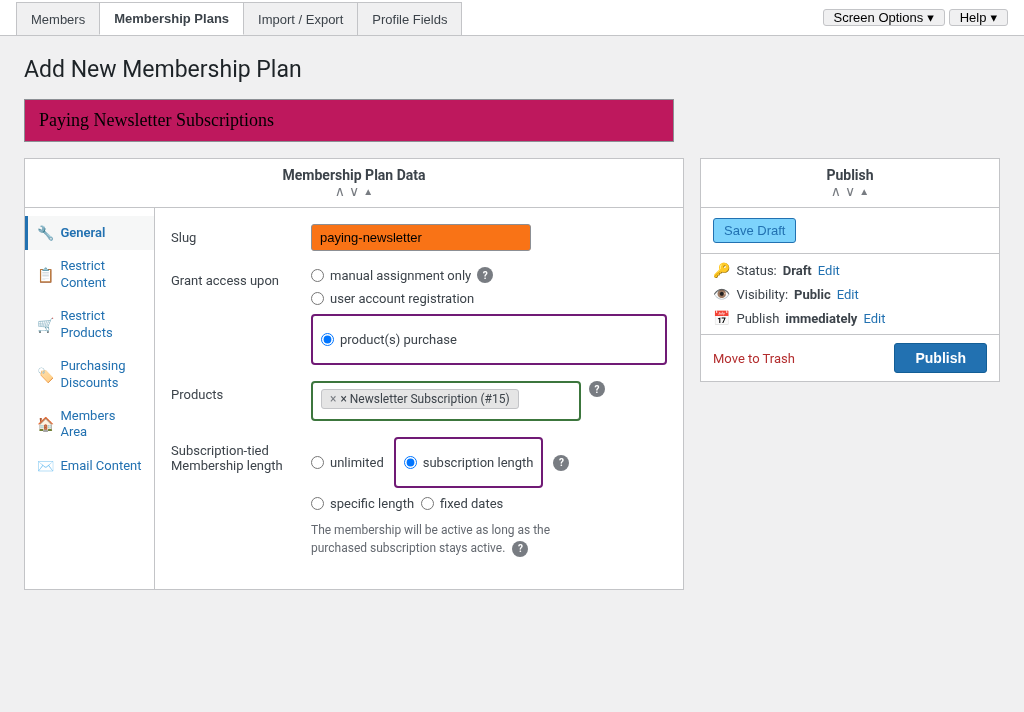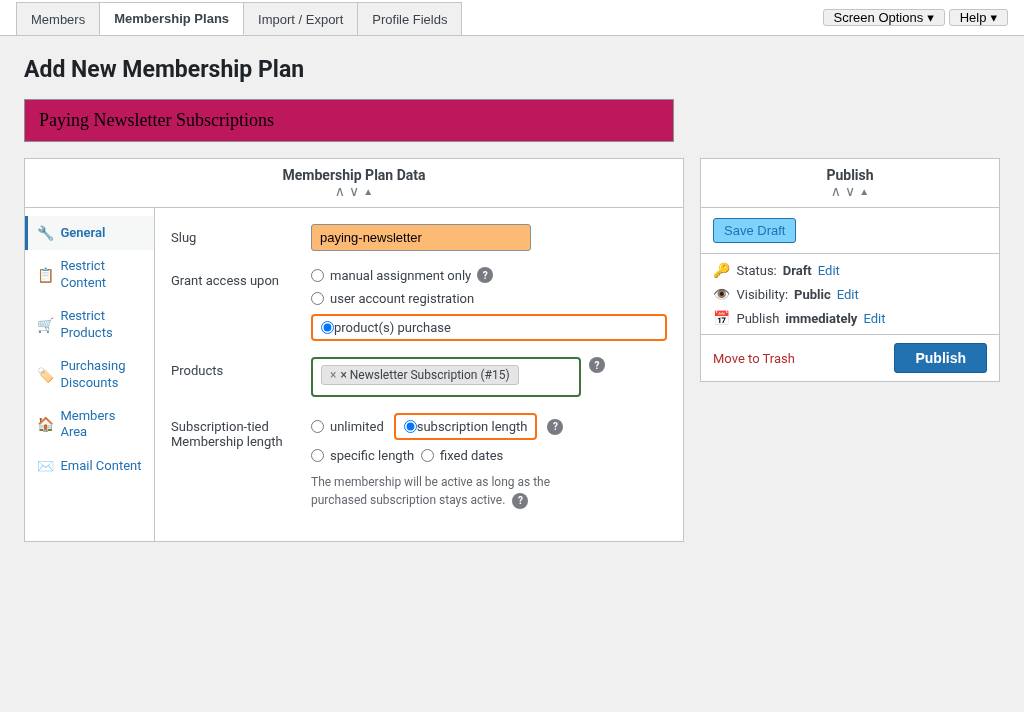--- a/index.html
+++ b/index.html
@@ -7,21 +7,21 @@
 
     .top-bar { background: #fff; border-bottom: 1px solid #c3c4c7; display: flex; align-items: center; justify-content: space-between; padding: 0 16px; height: 36px; }
     .top-bar-left { display: flex; gap: 0; }
     .top-bar-right { display: flex; gap: 4px; }
 
     .tab-button { padding: 8px 14px; border: 1px solid #c3c4c7; border-bottom: none; background: #f0f0f1; cursor: pointer; font-size: 13px; color: #3c434a; margin-right: -1px; position: relative; top: 1px; }
     .tab-button.active { background: #fff; border-bottom: 1px solid #fff; font-weight: 600; z-index: 1; }
     .top-btn { padding: 0 10px; border: 1px solid #c3c4c7; background: #f0f0f1; border-radius: 3px; cursor: pointer; font-size: 13px; display: flex; align-items: center; gap: 4px; }
 
     .main-content { padding: 20px 24px; max-width: 1024px; }
-    .page-title { font-size: 23px; font-weight: 700; color: #1d2327; margin-bottom: 16px; }
+    .page-title { font-size: 23px; font-weight: 400; color: #1d2327; margin-bottom: 16px; }
 
     .plan-name-input { width: 100%; max-width: 650px; padding: 10px 14px; font-size: 18px; border: 1px solid #8c8f94; border-radius: 0; outline: none; background: #be185d; margin-bottom: 16px; font-family: Liberation Serif, serif; }
 
     .layout { display: flex; gap: 16px; align-items: flex-start; }
     .main-panel { flex: 1; max-width: 660px; }
     .side-panel { width: 300px; flex-shrink: 0; }
 
     .meta-box { background: #fff; border: 1px solid #c3c4c7; margin-bottom: 16px; }
     .meta-box-header { padding: 8px 12px; border-bottom: 1px solid #c3c4c7; display: flex; align-items: center; justify-content: space-between; background: #fff; flex-direction: column; }
     .meta-box-title { font-weight: 700; font-size: 14px; }
@@ -31,27 +31,27 @@
     .sidebar-nav { width: 130px; border-right: 1px solid #c3c4c7; padding: 8px 0; flex-shrink: 0; }
     .nav-item { display: flex; align-items: center; gap: 6px; padding: 8px 12px; cursor: pointer; color: #2271b1; font-size: 13px; line-height: 1.3; }
     .nav-item.active { background: #f6f7f7; font-weight: 600; border-left: 3px solid #2271b1; padding-left: 9px; }
     .nav-item-icon { font-size: 14px; flex-shrink: 0; }
 
     .form-area { flex: 1; padding: 16px; }
     .form-row { display: flex; margin-bottom: 16px; align-items: flex-start; }
     .form-label { width: 140px; flex-shrink: 0; padding-top: 6px; font-size: 13px; color: #3c434a; }
     .form-field { flex: 1; }
 
-    .text-input { padding: 5px 8px; border: 1px solid #8c8f94; border-radius: 3px; font-size: 13px; width: 220px; background: #fdba74; }
+    .text-input { padding: 5px 8px; border: 1px solid #8c8f94; border-radius: 3px; font-size: 13px; width: 220px; background: #f97316; }
 
     .radio-group { display: flex; flex-direction: column; gap: 8px; }
     .radio-item { display: flex; align-items: center; gap: 6px; font-size: 13px; }
     .radio-item input[type="radio"] { margin: 0; }
 
-    .radio-highlighted { border: 2px solid #f97316; border-radius: 4px; padding: 4px 8px; display: inline-flex; align-items: center; background: #fff; }
+    .radio-highlighted { border: 2px solid #701a75; border-radius: 4px; padding: 16px 8px; display: inline-flex; align-items: center; gap: 6px; background: #fff; }
 
     .products-field { border: 2px solid #3c763d; border-radius: 4px; padding: 6px 8px; width: 270px; background: #fff; min-height: 40px; }
     .product-tag { background: #e5e5e5; border: 1px solid #c3c4c7; border-radius: 3px; padding: 2px 8px; font-size: 12px; display: inline-flex; align-items: center; gap: 4px; }
     .tag-x { cursor: pointer; color: #787c82; }
 
     .help-icon { display: inline-flex; align-items: center; justify-content: center; width: 16px; height: 16px; border-radius: 50%; background: #787c82; color: #fff; font-size: 10px; cursor: pointer; flex-shrink: 0; font-weight: bold; }
 
     .subscription-row { display: flex; flex-direction: column; gap: 4px; }
 
     .description-text { color: #646970; font-size: 12px; line-height: 1.5; max-width: 280px; margin-top: 6px; }

